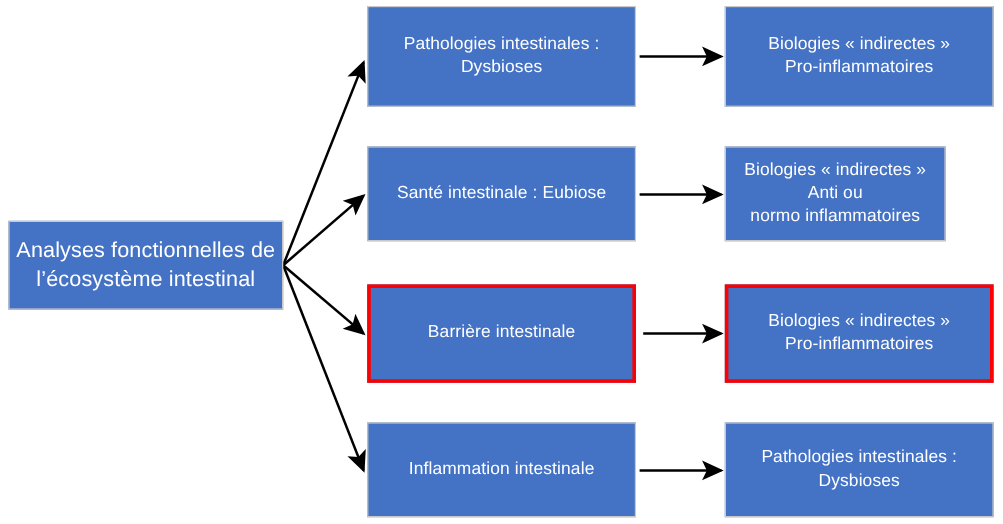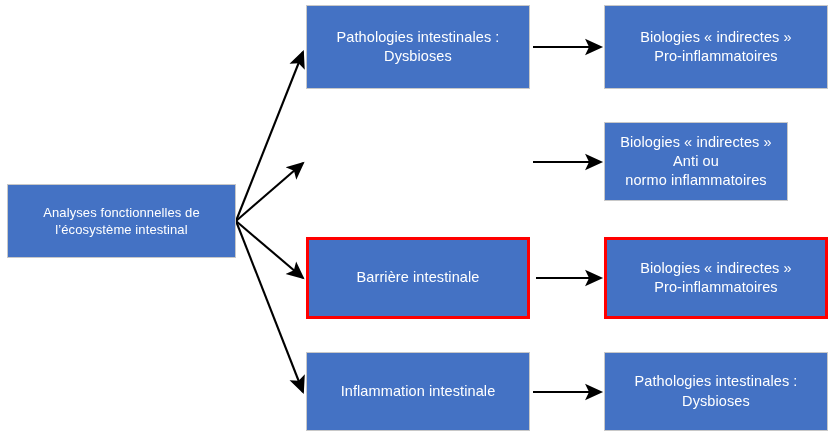--- a/index.html
+++ b/index.html
@@ -43,21 +43,21 @@
   }
   .node.highlight {
     border: 3px solid #FF0000;
   }
   .node-label {
     display: block;
     width: 100%;
     white-space: pre-line;
   }
   
-  #node-source { left: 7px;  top: 184px; width: 229px; height: 74px; font-size: 13px; }
+  #node-source { left: 7px;  top: 184px; width: 229px; height: 74px; font-size: 18px; }
   
   #node-m1 { left: 306px; top: 5px;   width: 224px; height: 84px; }
   #node-m2 { left: 306px; top: 122px; width: 224px; height: 79px; }
   #node-m3 { left: 306px; top: 237px; width: 224px; height: 82px; }
   #node-m4 { left: 306px; top: 352px; width: 224px; height: 79px; }
   
   #node-r1 { left: 604px; top: 5px;   width: 224px; height: 84px; }
   #node-r2 { left: 604px; top: 122px; width: 184px; height: 79px; }
   #node-r3 { left: 604px; top: 237px; width: 224px; height: 82px; }
   #node-r4 { left: 604px; top: 352px; width: 224px; height: 79px; }
@@ -87,20 +87,23 @@
 
   <div class="node" id="node-source">
     <span class="node-label">Analyses fonctionnelles de
 l’écosystème intestinal</span>
   </div>
 
   <div class="node" id="node-m1">
     <span class="node-label">Pathologies intestinales :
 Dysbioses</span>
   </div>
+  <div class="node" id="node-m2">
+    <span class="node-label">Santé intestinale : Eubiose</span>
+  </div>
   <div class="node" id="node-m4">
     <span class="node-label">Inflammation intestinale</span>
   </div>
   <div class="node highlight" id="node-m3">
     <span class="node-label">Barrière intestinale</span>
   </div>
 
   <div class="node" id="node-r1">
     <span class="node-label">Biologies « indirectes »
 Pro-inflammatoires</span>

